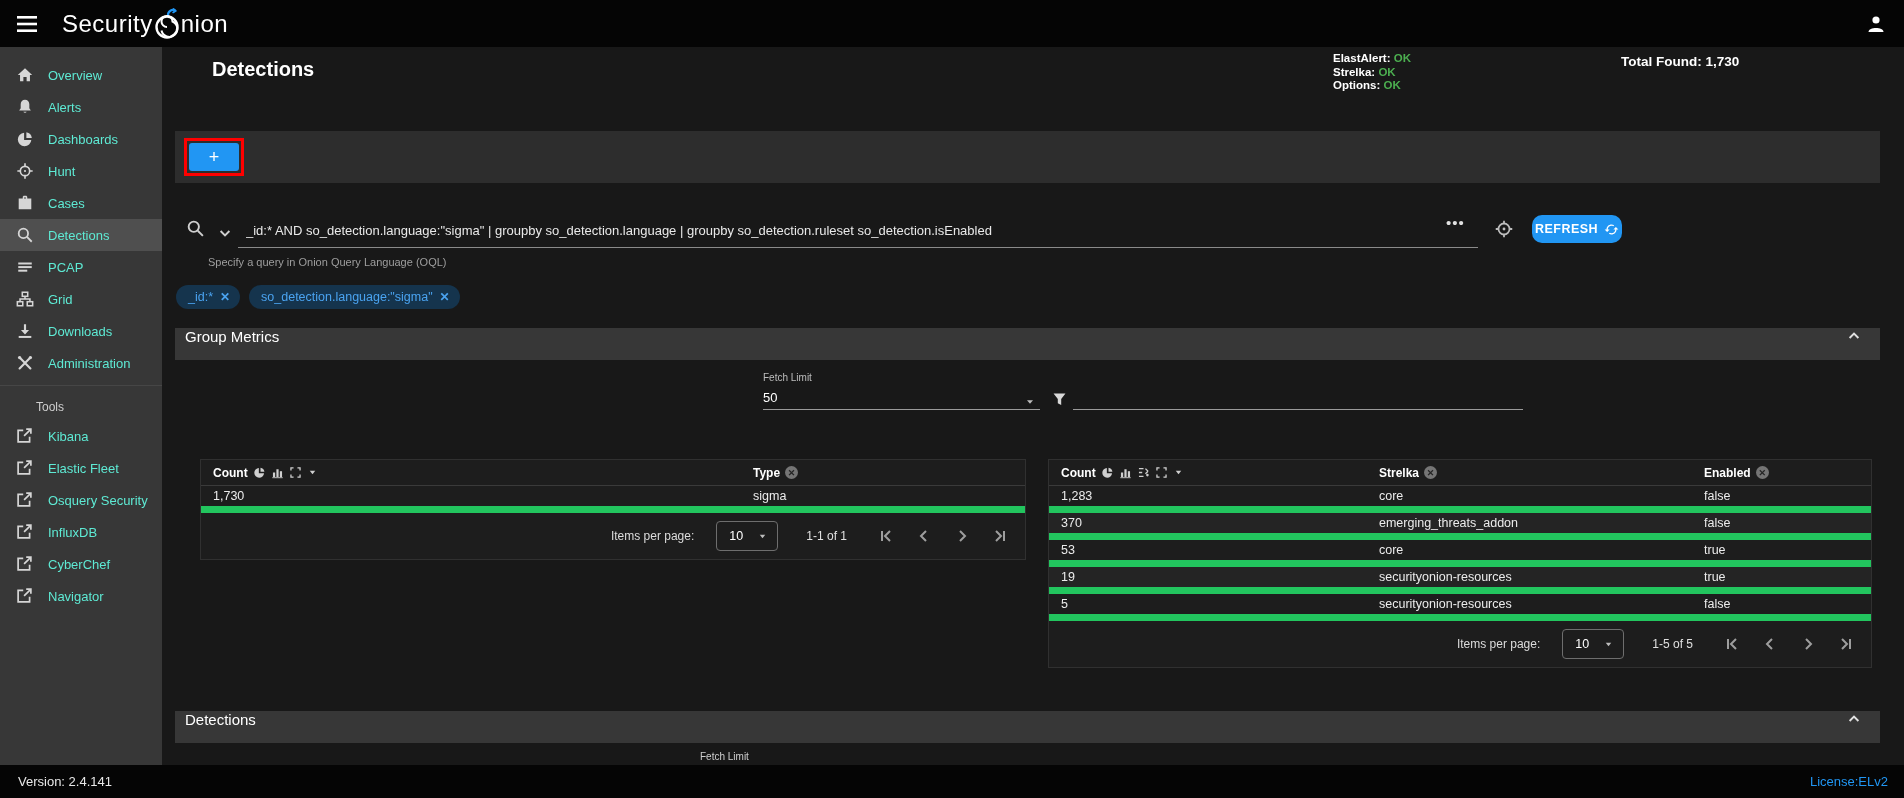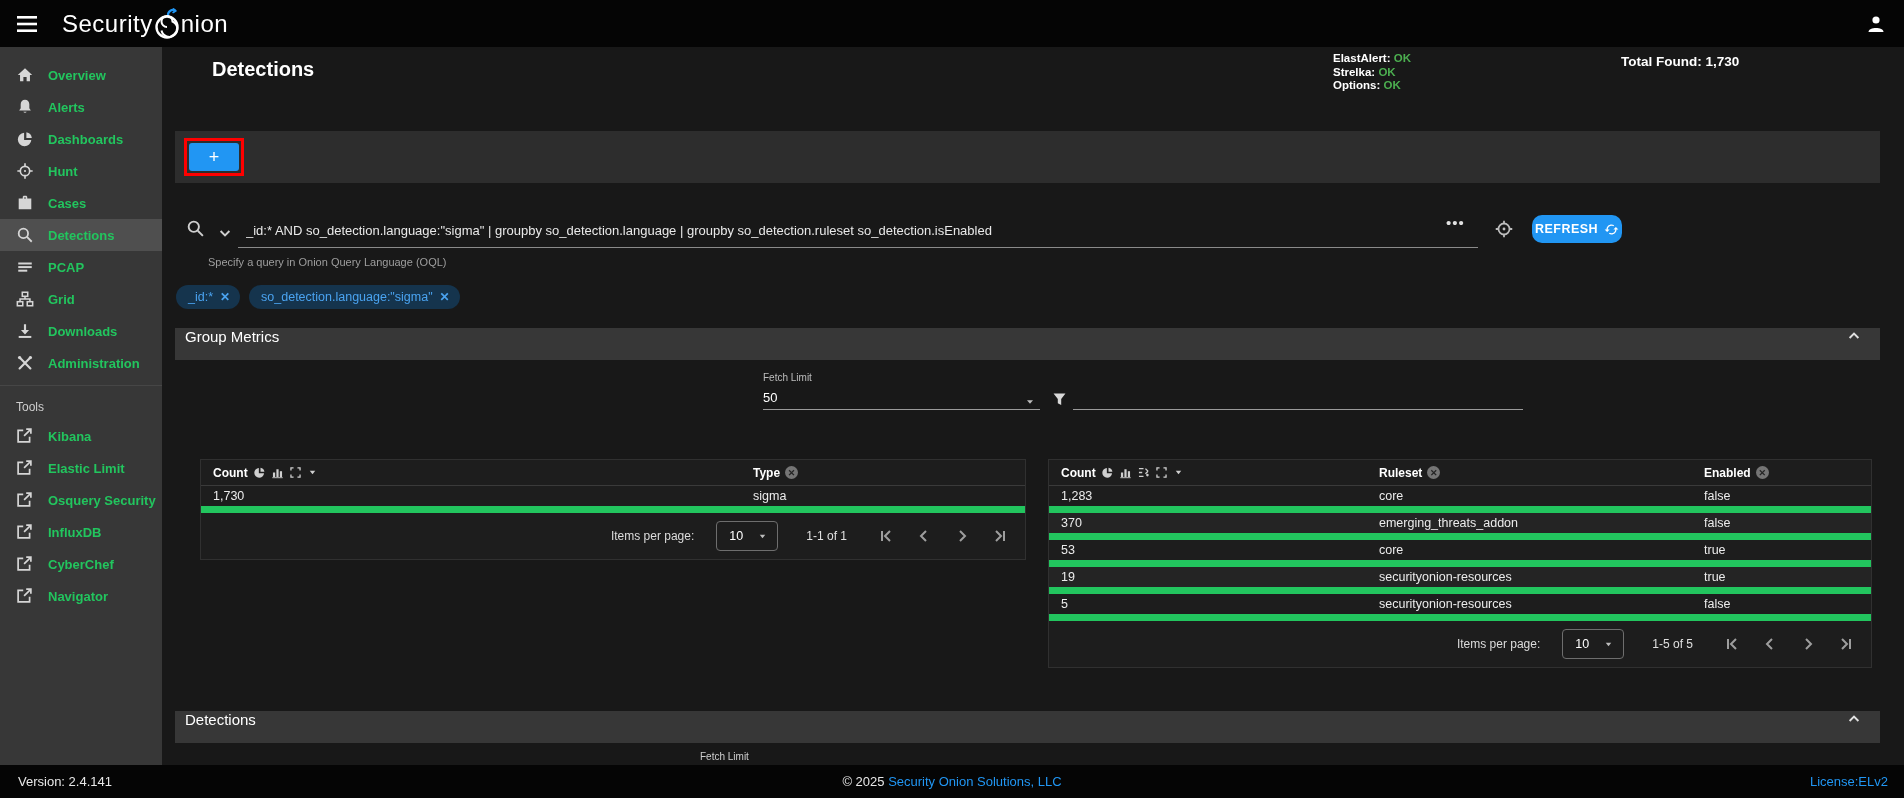--- a/index.html
+++ b/index.html
@@ -13,23 +13,23 @@
   .hamburger { margin-left:14px; width:26px; height:26px; display:flex; align-items:center; justify-content:center; cursor:pointer; }
   .brand { margin-left:22px; display:flex; align-items:center; color:#fff; font-size:24px; letter-spacing:.5px; }
   .brand .onion { margin:0 1px; }
   .user-btn { margin-left:auto; margin-right:18px; cursor:pointer; }
 
   
   #sidebar { position:absolute; left:0; top:47px; width:162px; height:718px; background:#373737; overflow:hidden; }
   .nav-item { height:32px; display:flex; align-items:center; padding-left:16px; cursor:pointer; }
   .nav-item.selected { background:#4f4f4f; }
   .nav-icon { width:18px; height:18px; color:#d6d6d6; margin-right:14px; flex:none; }
-  .nav-label { font-size:13px; color:#22c55e; white-space:nowrap;font-weight:bold; }
+  .nav-label { font-size:13px; color:#5eead4; white-space:nowrap; }
   #sidebar .group { margin-top:6px; border-top:1px solid #464646; padding-top:8px; }
-  .tools-header { padding:6px 0 6px 16px; font-size:12px; color:#cfcfcf; }
+  .tools-header { padding:6px 0 6px 16px; font-size:12px; color:#cfcfcf;margin-left:20px; }
 
   
   #main { position:absolute; left:162px; top:47px; width:1742px; height:718px; background:#181818; }
   .abs { position:absolute; }
 
   .page-title { left:50px; top:11px; font-size:20px; font-weight:bold; color:#fff; }
 
   .options-panel { left:450px; top:8px; width:698px; height:36px; background:#242424; border-radius:3px;
                    display:flex; align-items:center; padding:0 20px; cursor:pointer;
                    box-shadow:0 1px 3px rgba(0,0,0,.5); }
@@ -259,21 +259,21 @@
       <span class="nav-label">Kibana</span>
     </div>
     <div class="nav-item">
       <span class="nav-icon">
           <svg width="17" height="17" viewBox="0 0 20 20" fill="none" stroke="currentColor" stroke-width="2">
             <path d="M16 11.5 V17.5 H2.5 V4 H8.5"></path>
             <path d="M12 2.5 H17.5 V8"></path>
             <path d="M9.5 10.5 L17 3"></path>
           </svg>
         </span>
-      <span class="nav-label">Elastic Limit</span>
+      <span class="nav-label">Elastic Fleet</span>
     </div>
     <div class="nav-item">
       <span class="nav-icon">
           <svg width="17" height="17" viewBox="0 0 20 20" fill="none" stroke="currentColor" stroke-width="2">
             <path d="M16 11.5 V17.5 H2.5 V4 H8.5"></path>
             <path d="M12 2.5 H17.5 V8"></path>
             <path d="M9.5 10.5 L17 3"></path>
           </svg>
         </span>
       <span class="nav-label">Osquery Security</span>
@@ -498,21 +498,21 @@
               <path d="M3 7 V3 H7 M13 3 H17 V7 M17 13 V17 H13 M7 17 H3 V13"></path>
             </svg>
           </span>
         <span class="hdr-icon">
             <svg width="11" height="11" viewBox="0 0 20 20" fill="currentColor">
               <path d="M5 7 L10 13 L15 7 Z"></path>
             </svg>
           </span>
       </div>
       <div class="t-head-cell" style="left:330px;">
-        <span class="t-head-label">Ruleset</span>
+        <span class="t-head-label">Strelka</span>
         <span class="badge-x">✕</span>
       </div>
       <div class="t-head-cell" style="left:655px;">
         <span class="t-head-label">Enabled</span>
         <span class="badge-x">✕</span>
       </div>
     </div>
     <div class="t-row">
       <div class="t-cell" style="left:12px;">1,283</div>
       <div class="t-cell" style="left:330px;">core</div>
@@ -581,15 +581,14 @@
           <path d="M4.5 12.5 L10 7 L15.5 12.5"></path>
         </svg>
       </span>
   </div>
   <div class="abs bottom-fetch">Fetch Limit</div>
 
 </div>
 
 <div id="footer">
   <span class="version">Version: 2.4.141</span>
-  <span class="copyright"><span>© 2025 </span><span class="link">Security Onion Solutions, LLC</span></span>
   <span class="license">License:ELv2</span>
 </div>
 
 </body></html>

